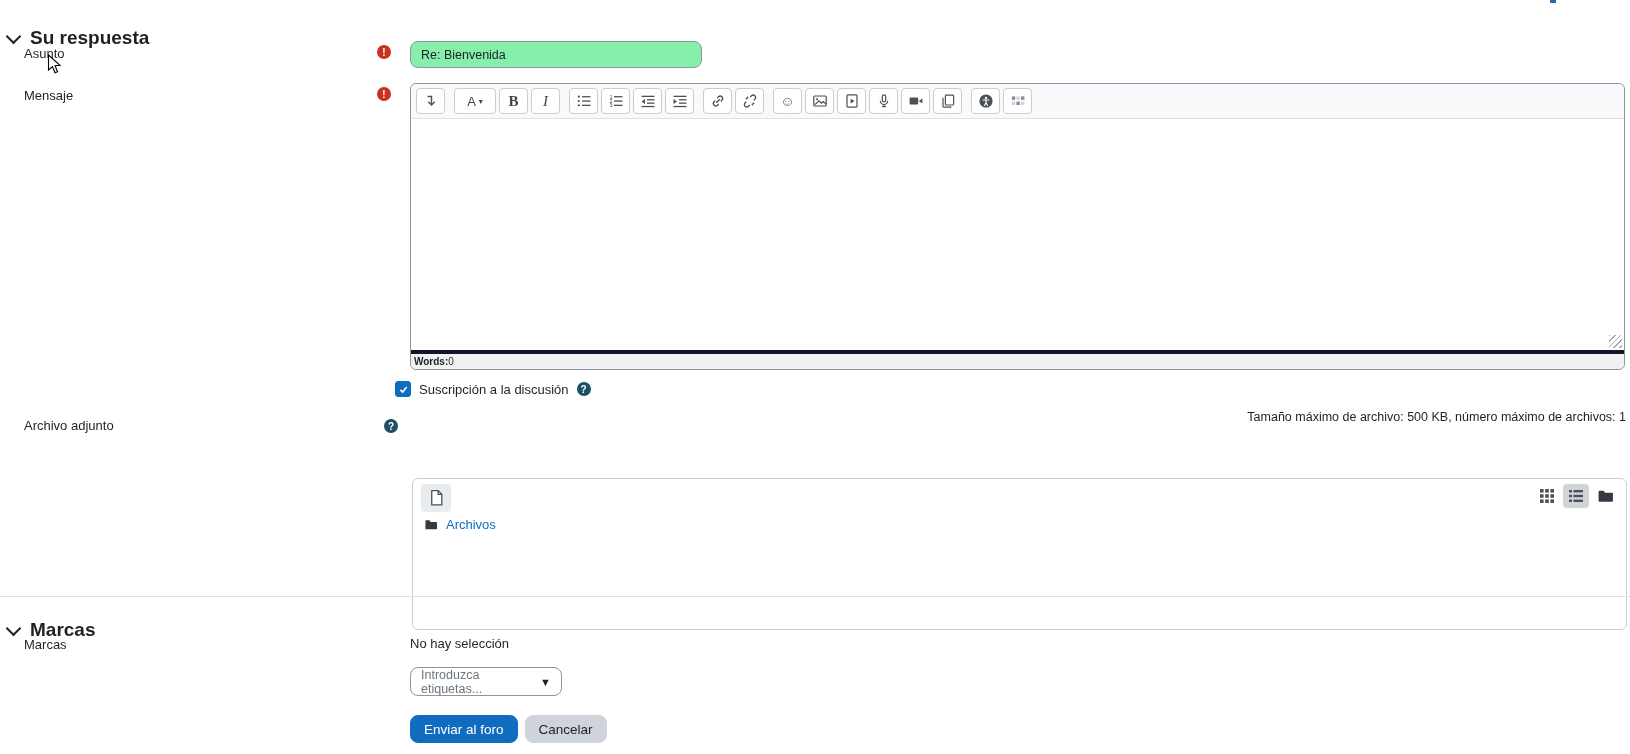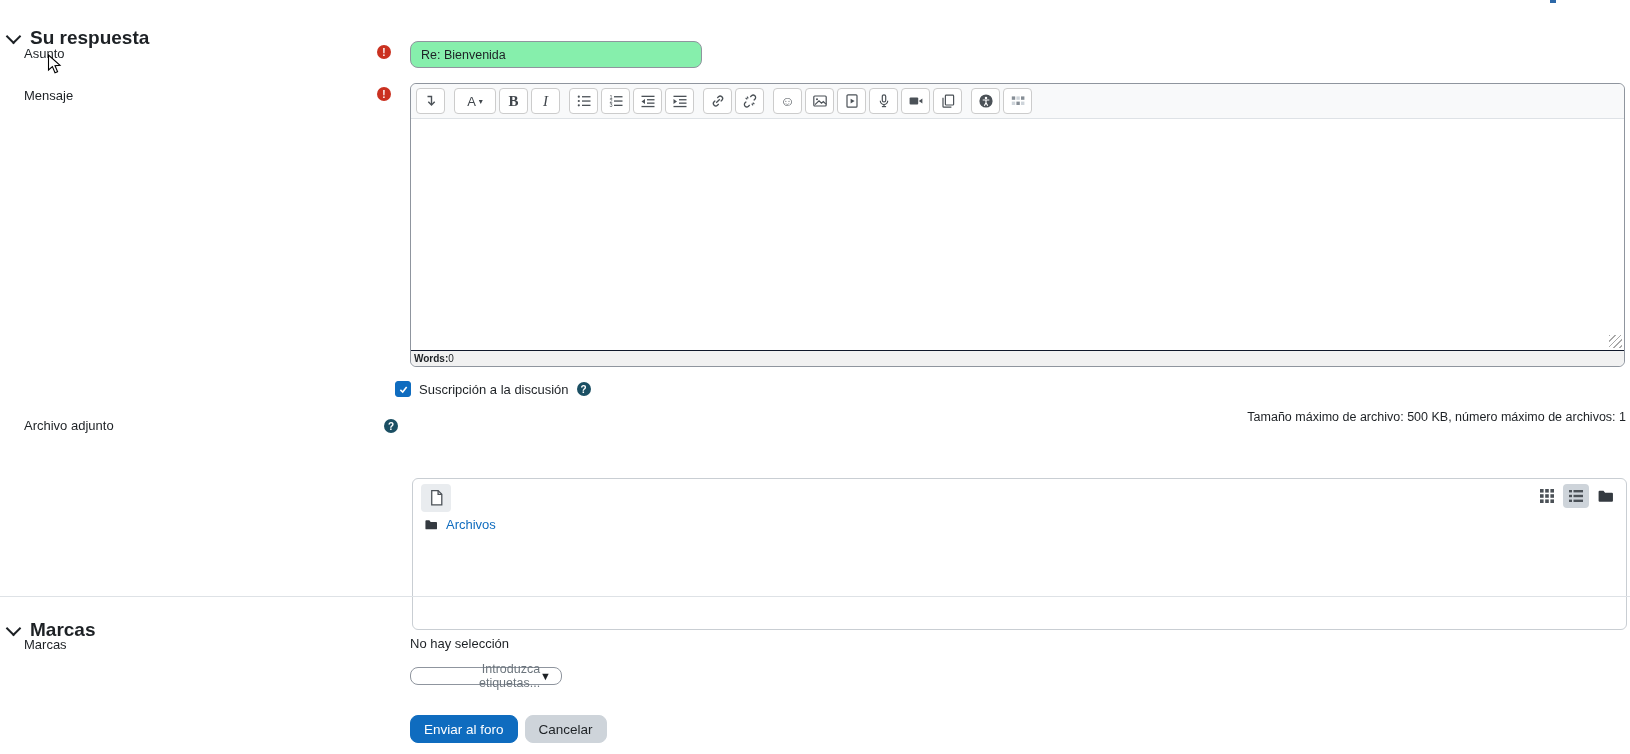--- a/index.html
+++ b/index.html
@@ -26,21 +26,21 @@
   .tb-btn{box-sizing:border-box;height:26px;min-width:29px;padding:0 5px;background:#fff;
           border:1px solid #ccc;border-radius:4px;display:flex;align-items:center;justify-content:center;
           font-size:13px;color:#40464c;cursor:pointer;}
   .tb-btn svg{display:block;}
   .serifB{font-family:"Liberation Serif",serif;font-weight:700;font-size:15px;}
   .serifI{font-family:"Liberation Serif",serif;font-style:italic;font-size:15px;}
   .caret-sm{font-size:8px;margin-left:3px;}
   .editor-content{position:relative;height:231px;background:#fff;}
   .resize-handle{position:absolute;right:2px;bottom:2px;width:13px;height:13px;
       background:repeating-linear-gradient(135deg,#a9a9a9 0 1px,transparent 1px 4px);cursor:nwse-resize;}
-  .words-bar{height:15px;background:#f1f1f1;border-top:1px solid #0f172a;border-radius:0 0 6px 6px;
+  .words-bar{height:15px;background:#f1f1f1;border-top:4px solid #0f172a;border-radius:0 0 6px 6px;
              display:flex;align-items:center;font-size:10px;padding-left:3px;color:#1d2125;}
   .words-bar b{font-weight:700;}
   
   .chk-row{display:flex;align-items:center;gap:8px;}
   .checkbox{width:14px;height:14px;background:#0f6cbf;border:1px solid #0f6cbf;border-radius:3px;
             display:flex;align-items:center;justify-content:center;cursor:pointer;}
   
   .filemanager{box-sizing:border-box;width:1215px;height:152px;background:#fff;
                border:1px solid #c9ced3;border-radius:6px;}
   .fm-addbtn{position:absolute;left:8px;top:5px;width:30px;height:28px;background:#e9ecef;
@@ -50,23 +50,23 @@
            border-radius:4px;cursor:pointer;}
   .fm-view.selected{background:#ced4da;}
   .fm-crumb{position:absolute;left:11px;top:38px;display:flex;align-items:center;gap:8px;}
   .fm-link{font-size:13px;color:#0f6cbf;text-decoration:none;cursor:pointer;}
   .dropzone{position:absolute;left:10px;top:54px;right:10px;height:88px;border:1px dashed #a9afb6;
             border-radius:4px;display:flex;flex-direction:column;align-items:center;justify-content:center;gap:10px;}
   .dz-text{font-size:12.5px;color:#1d2125;}
   .maxinfo{font-size:12.5px;color:#1d2125;}
   .divider{border-top:1px solid #dee2e6;width:1630px;height:0;}
   
-  .tag-select{box-sizing:border-box;width:152px;height:18px;border:1px solid #8f959e;border-radius:8px;
+  .tag-select{box-sizing:border-box;width:152px;height:29px;border:1px solid #8f959e;border-radius:8px;
               background:#fff;display:flex;align-items:center;justify-content:space-between;
-              padding:0 10px;cursor:pointer;text-align:right;}
+              padding:0 10px;cursor:pointer;}
   .tag-ph{font-size:12.5px;color:#6c757d;}
   .tag-caret{font-size:11px;color:#1d2125;}
   
   .btn-row{display:flex;gap:7px;}
   .btn{box-sizing:border-box;height:28px;padding:0 13px;border-radius:8px;font-size:13.5px;
        font-family:"Liberation Sans",sans-serif;display:flex;align-items:center;cursor:pointer;text-align:center;}
   .btn-primary{background:#0f6cbf;border:1px solid #0f6cbf;color:#fff;}
   .btn-secondary{background:#ced4da;border:1px solid #ced4da;color:#1d2125;}
   .sliver{background:#2c68a8;}
 </style>

